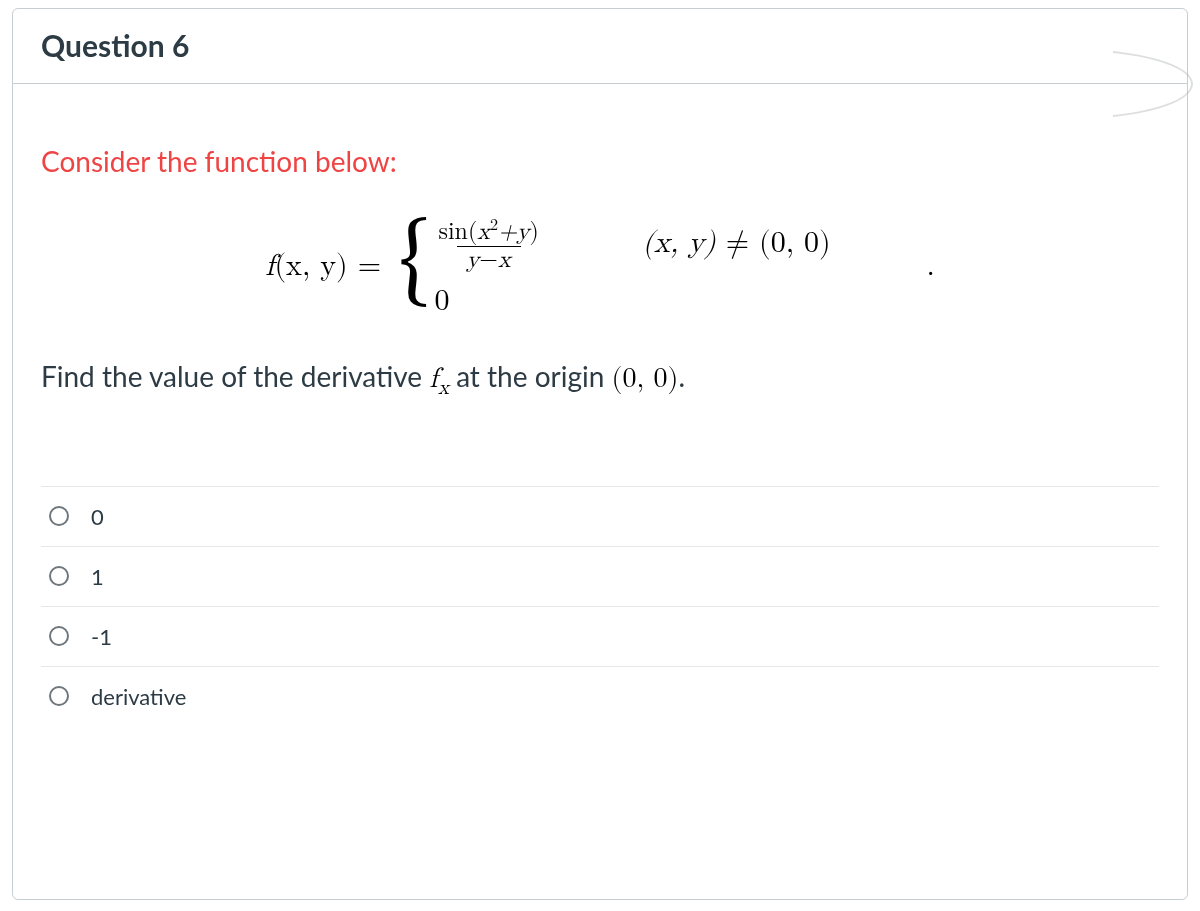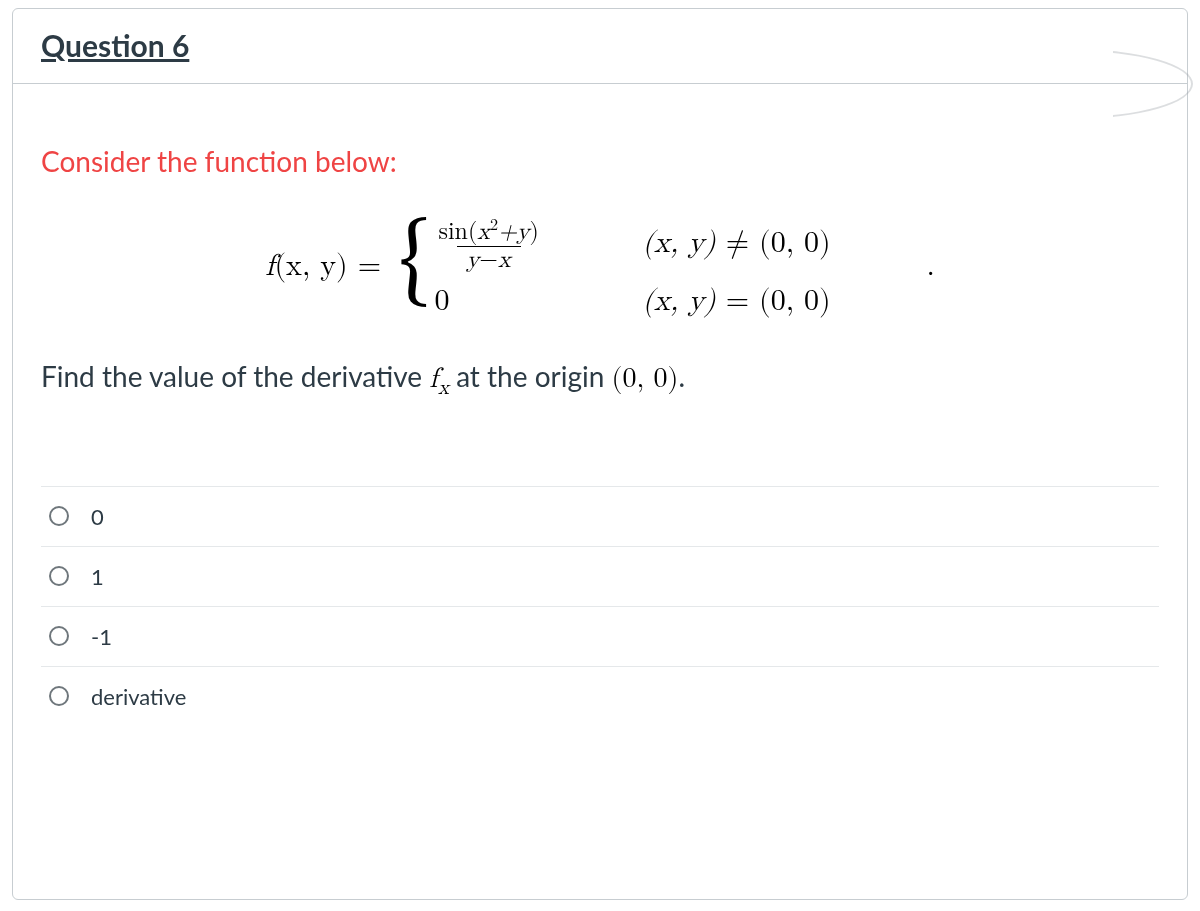--- a/index.html
+++ b/index.html
@@ -9,21 +9,21 @@
     left: 12px; top: 8px;
     width: 1176px; height: 892px;
     border: 1px solid #c7cdd1;
     border-radius: 6px;
     background: #fff;
   }
   .card-header {
     padding: 18px 28px 20px 28px;
     border-bottom: 1px solid #c7cdd1;
   }
-  .q-title { font-size: 30px; font-weight: 700; color: #2d3b45; text-decoration: underline; }
+  .q-title { font-size: 30px; font-weight: 700; color: #2d3b45; }
   .card-body { padding: 60px 28px 0 28px; }
   .intro { font-size: 28px; font-weight: 400; color: #ef4444; margin-bottom: 34px; }
   .math-block {
     text-align: center;
     margin: 10px 0 40px 0;
     font-family: "Latin Modern Math", "Cambria Math", "STIX Two Math", "Times New Roman", serif;
     font-size: 30px;
     color: #000;
   }
   .eq-row { display: inline-flex; align-items: center; }
@@ -110,23 +110,20 @@
               </span>
             </span>
             <span class="case-right">
               <span class="xy">(x, y)</span><span> ≠ </span><span>(0, 0)</span>
             </span>
           </span>
           <span class="case-row">
             <span class="case-left">
               <span>0</span>
             </span>
-            <span class="case-right">
-              <span class="xy">(x, y)</span><span> = </span><span>(0, 0)</span>
-            </span>
           </span>
         </span>
         <span class="period">.</span>
       </span>
     </div>
 
     <div class="instr">
       <span>Find the value of the derivative </span><span class="mini-math"><span class="fx">f</span><span class="sub">x</span></span><span> at the origin </span><span class="mini-math">(0, 0)</span><span>.</span>
     </div>
 

